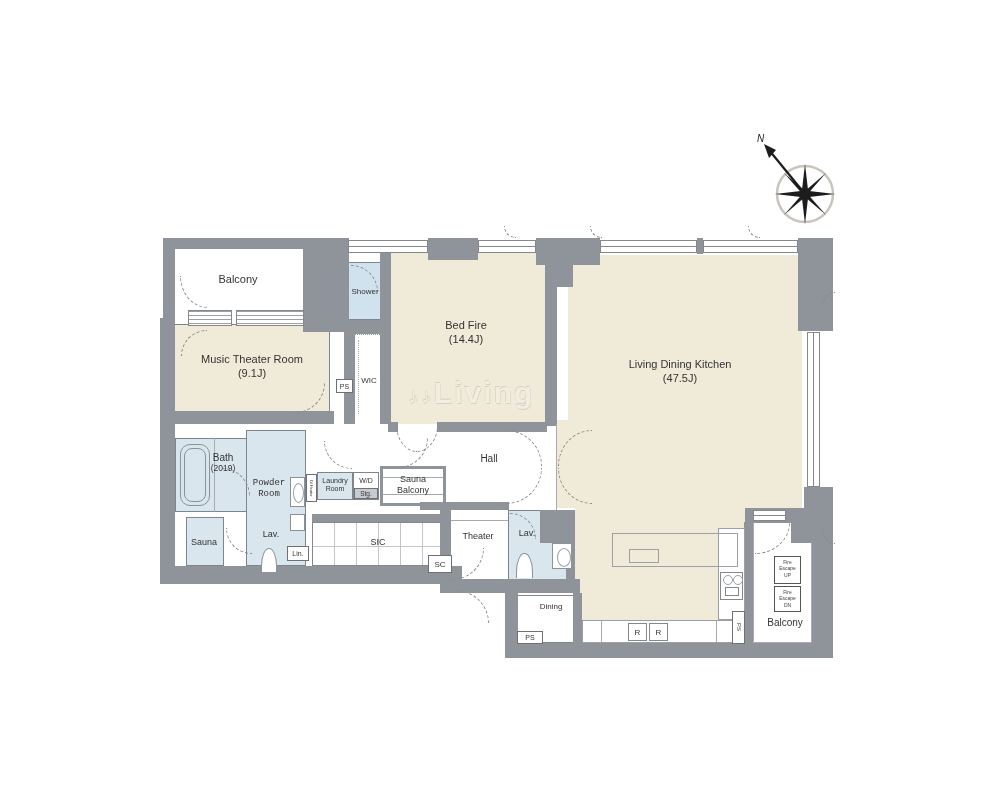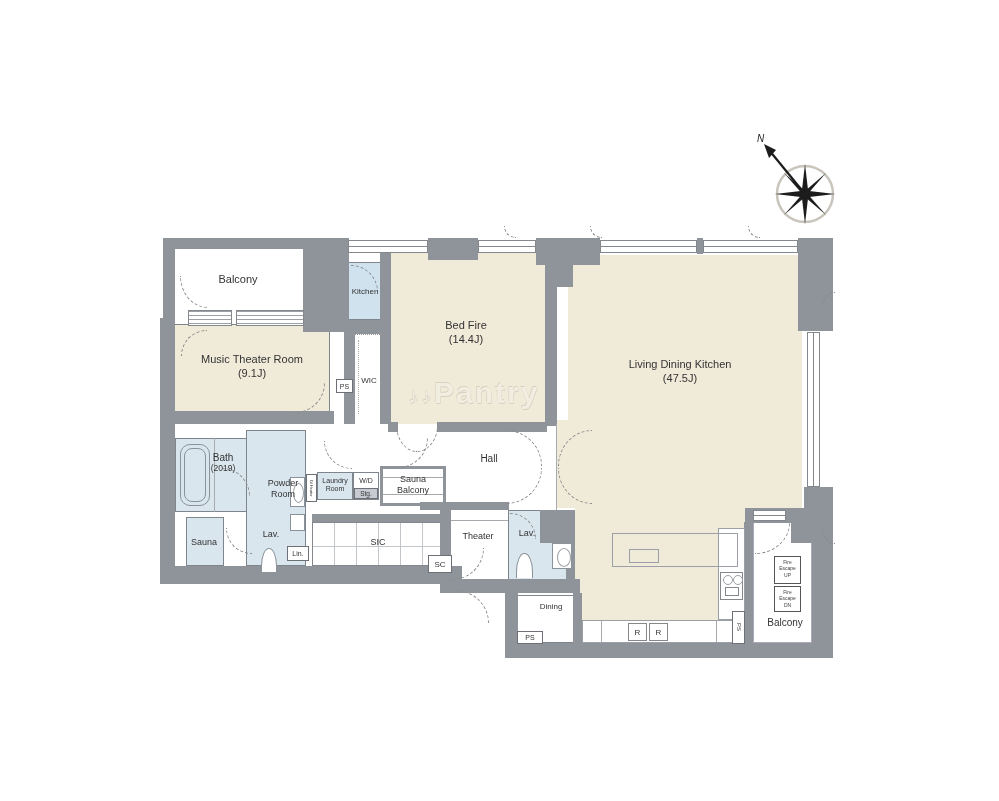--- a/index.html
+++ b/index.html
@@ -195,43 +195,43 @@
   <div class="arc qbr" style="left:755px;top:523px;width:35px;height:31px;"></div>
   <div class="arc qbl" style="left:504px;top:226px;width:12px;height:12px;"></div>
   <div class="arc qbl" style="left:590px;top:226px;width:12px;height:12px;"></div>
   <div class="arc qbl" style="left:748px;top:226px;width:12px;height:12px;"></div>
   <div class="arc qtl" style="left:823px;top:292px;width:12px;height:12px;"></div>
   <div class="arc qbl" style="left:823px;top:532px;width:12px;height:12px;"></div>
   <div style="position:absolute;left:348px;top:334px;width:34px;height:0;border-top:1px dotted #999;"></div>
   <div style="position:absolute;left:358px;top:340px;width:0;height:74px;border-left:1px dotted #aaa;"></div>
 
   <div class="watermark" style="left:408px;top:376px;">
-    <span style="font-size:22px;font-style:italic;">♪♪</span><span>Pantry</span>
+    <span style="font-size:22px;font-style:italic;">♪♪</span><span>Living</span>
   </div>
 
   <div class="lbl f11" style="left:238px;top:272px;"><span>Balcony</span></div>
   <div class="lbl f11" style="left:252px;top:352px;">
     <div>Music Theater Room</div>
     <div>(9.1J)</div>
   </div>
-  <div class="lbl f8" style="left:365px;top:287px;"><span>Kitchen</span></div>
+  <div class="lbl f8" style="left:365px;top:287px;"><span>Shower</span></div>
   <div class="lbl f8" style="left:369px;top:376px;"><span>WIC</span></div>
   <div class="lbl f11" style="left:466px;top:318px;">
     <div>Bed Fire</div>
     <div>(14.4J)</div>
   </div>
   <div class="lbl f11" style="left:680px;top:357px;">
     <div>Living Dining Kitchen</div>
     <div>(47.5J)</div>
   </div>
   <div class="lbl f10" style="left:223px;top:452px;line-height:1.15;">
     <div>Bath</div>
     <div style="font-size:8.5px;">(2019)</div>
   </div>
-  <div class="lbl f9" style="left:283px;top:478px;line-height:1.2;">
+  <div class="lbl f9" style="left:269px;top:478px;line-height:1.2;font-family:Liberation Mono, monospace;">
     <div>Powder</div>
     <div>Room</div>
   </div>
   <div class="lbl f9" style="left:204px;top:537px;"><span>Sauna</span></div>
   <div class="lbl f9" style="left:271px;top:529px;"><span>Lav.</span></div>
   <div class="lbl f7" style="left:335px;top:477px;line-height:1.2;">
     <div>Laundry</div>
     <div>Room</div>
   </div>
   <div class="lbl f7" style="left:366px;top:476px;"><span>W/D</span></div>

